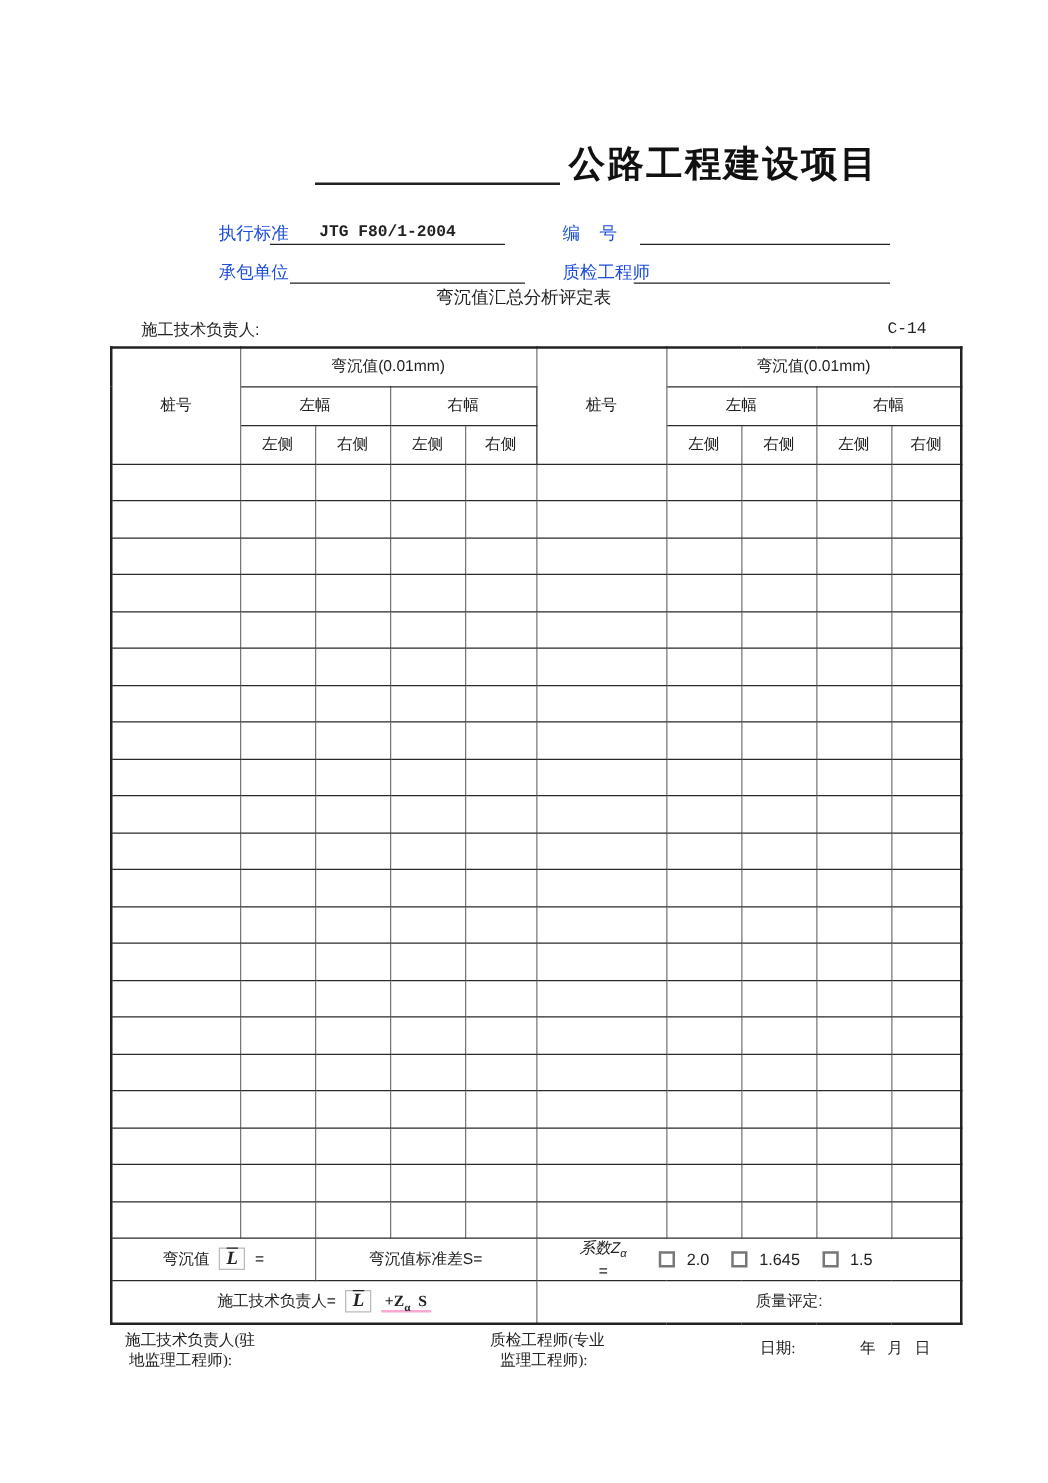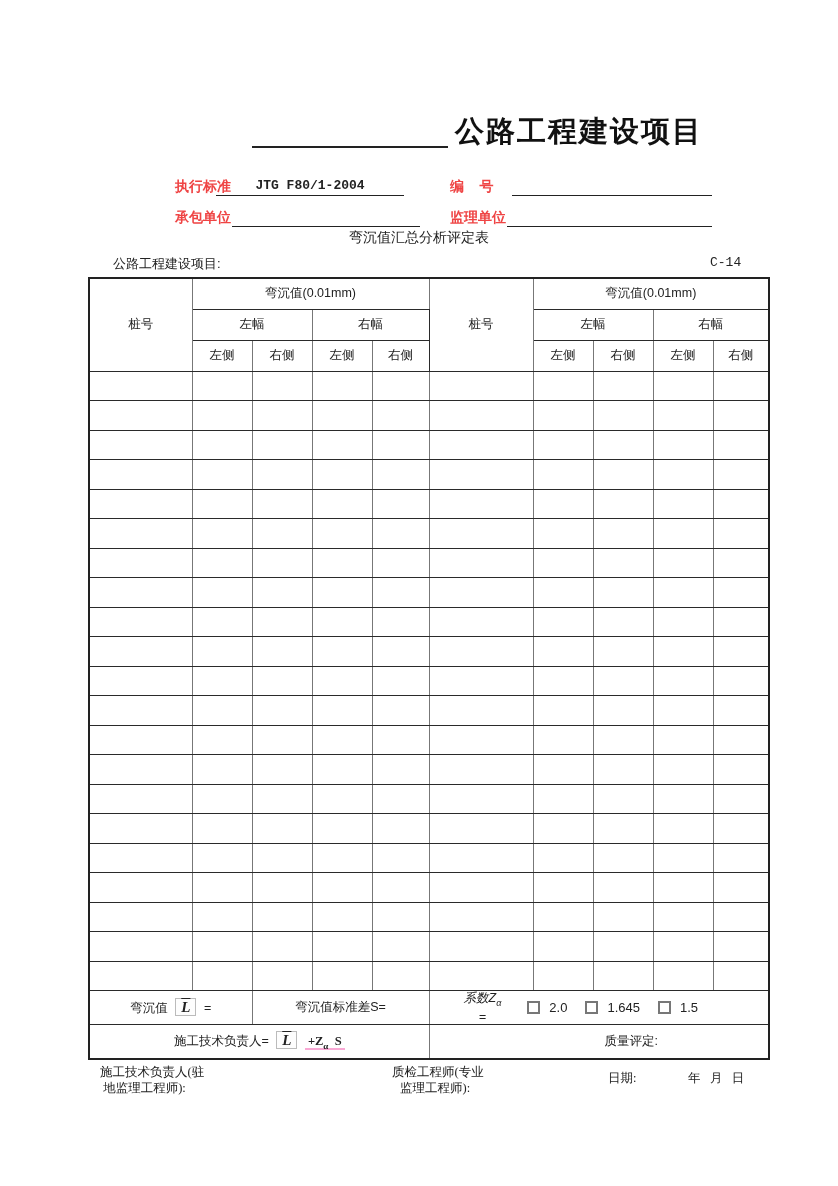--- a/index.html
+++ b/index.html
@@ -7,21 +7,21 @@
   body {
     width:838px; height:1186px; position:relative;
     font-family:"Liberation Sans","DejaVu Sans",sans-serif;
     color:#1a1a1a;
   }
   .abs { position:absolute; }
 
   
   .doc-title { font-size:29px; font-weight:bold; letter-spacing:2px; color:#111; }
   .title-line { border-bottom:2px solid #222; height:1px; }
-  .field-label { font-size:14px; color:#ef4444; white-space:pre;font-weight:bold; }
+  .field-label { font-size:14px; color:#1d4ed8; white-space:pre; }
   .field-line { border-bottom:1.5px solid #222; position:absolute; }
   .field-value {
     font-family:"Liberation Mono","DejaVu Sans Mono",monospace;
     font-size:13px; font-weight:600; color:#222; text-align:center; width:100%;
     position:absolute; top:-17px;
   }
   .subtitle { font-size:14px; color:#222; }
   .section-label { font-size:13px; color:#222; }
   .form-code { font-size:13px; color:#222; font-family:"Liberation Mono","DejaVu Sans Mono",monospace; }
 
@@ -78,26 +78,26 @@
 
 <div class="abs field-label" style="left:175px; top:178px;">执行标准</div>
 <div class="abs field-line" style="left:216px; top:195px; width:188px;">
   <div class="field-value">JTG F80/1-2004</div>
 </div>
 <div class="abs field-label" style="left:450px; top:178px;">编    号</div>
 <div class="abs field-line" style="left:512px; top:195px; width:200px;"></div>
 
 <div class="abs field-label" style="left:175px; top:209px;">承包单位</div>
 <div class="abs field-line" style="left:232px; top:226px; width:188px;"></div>
-<div class="abs field-label" style="left:450px; top:209px;">监理单位</div>
+<div class="abs field-label" style="left:450px; top:209px;">质检工程师</div>
 <div class="abs field-line" style="left:507px; top:226px; width:205px;"></div>
 
 <div class="abs subtitle" style="left:0; top:229px; width:838px; text-align:center;">弯沉值汇总分析评定表</div>
 
-<div class="abs section-label" style="left:113px; top:255px;">公路工程建设项目:</div>
+<div class="abs section-label" style="left:113px; top:255px;">施工技术负责人:</div>
 <div class="abs form-code" style="left:710px; top:255px;">C-14</div>
 
 <table class="main">
   <colgroup>
     <col style="width:103px">
       <col style="width:60px">
       <col style="width:60px">
       <col style="width:60px">
       <col style="width:57px">
     <col style="width:104px">

